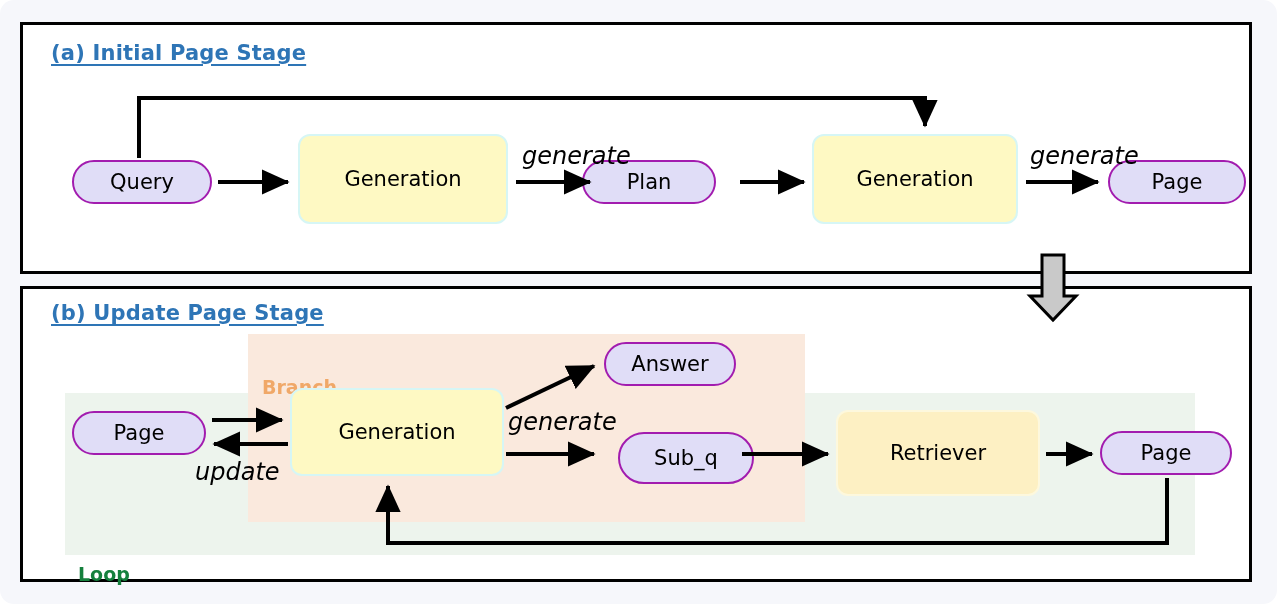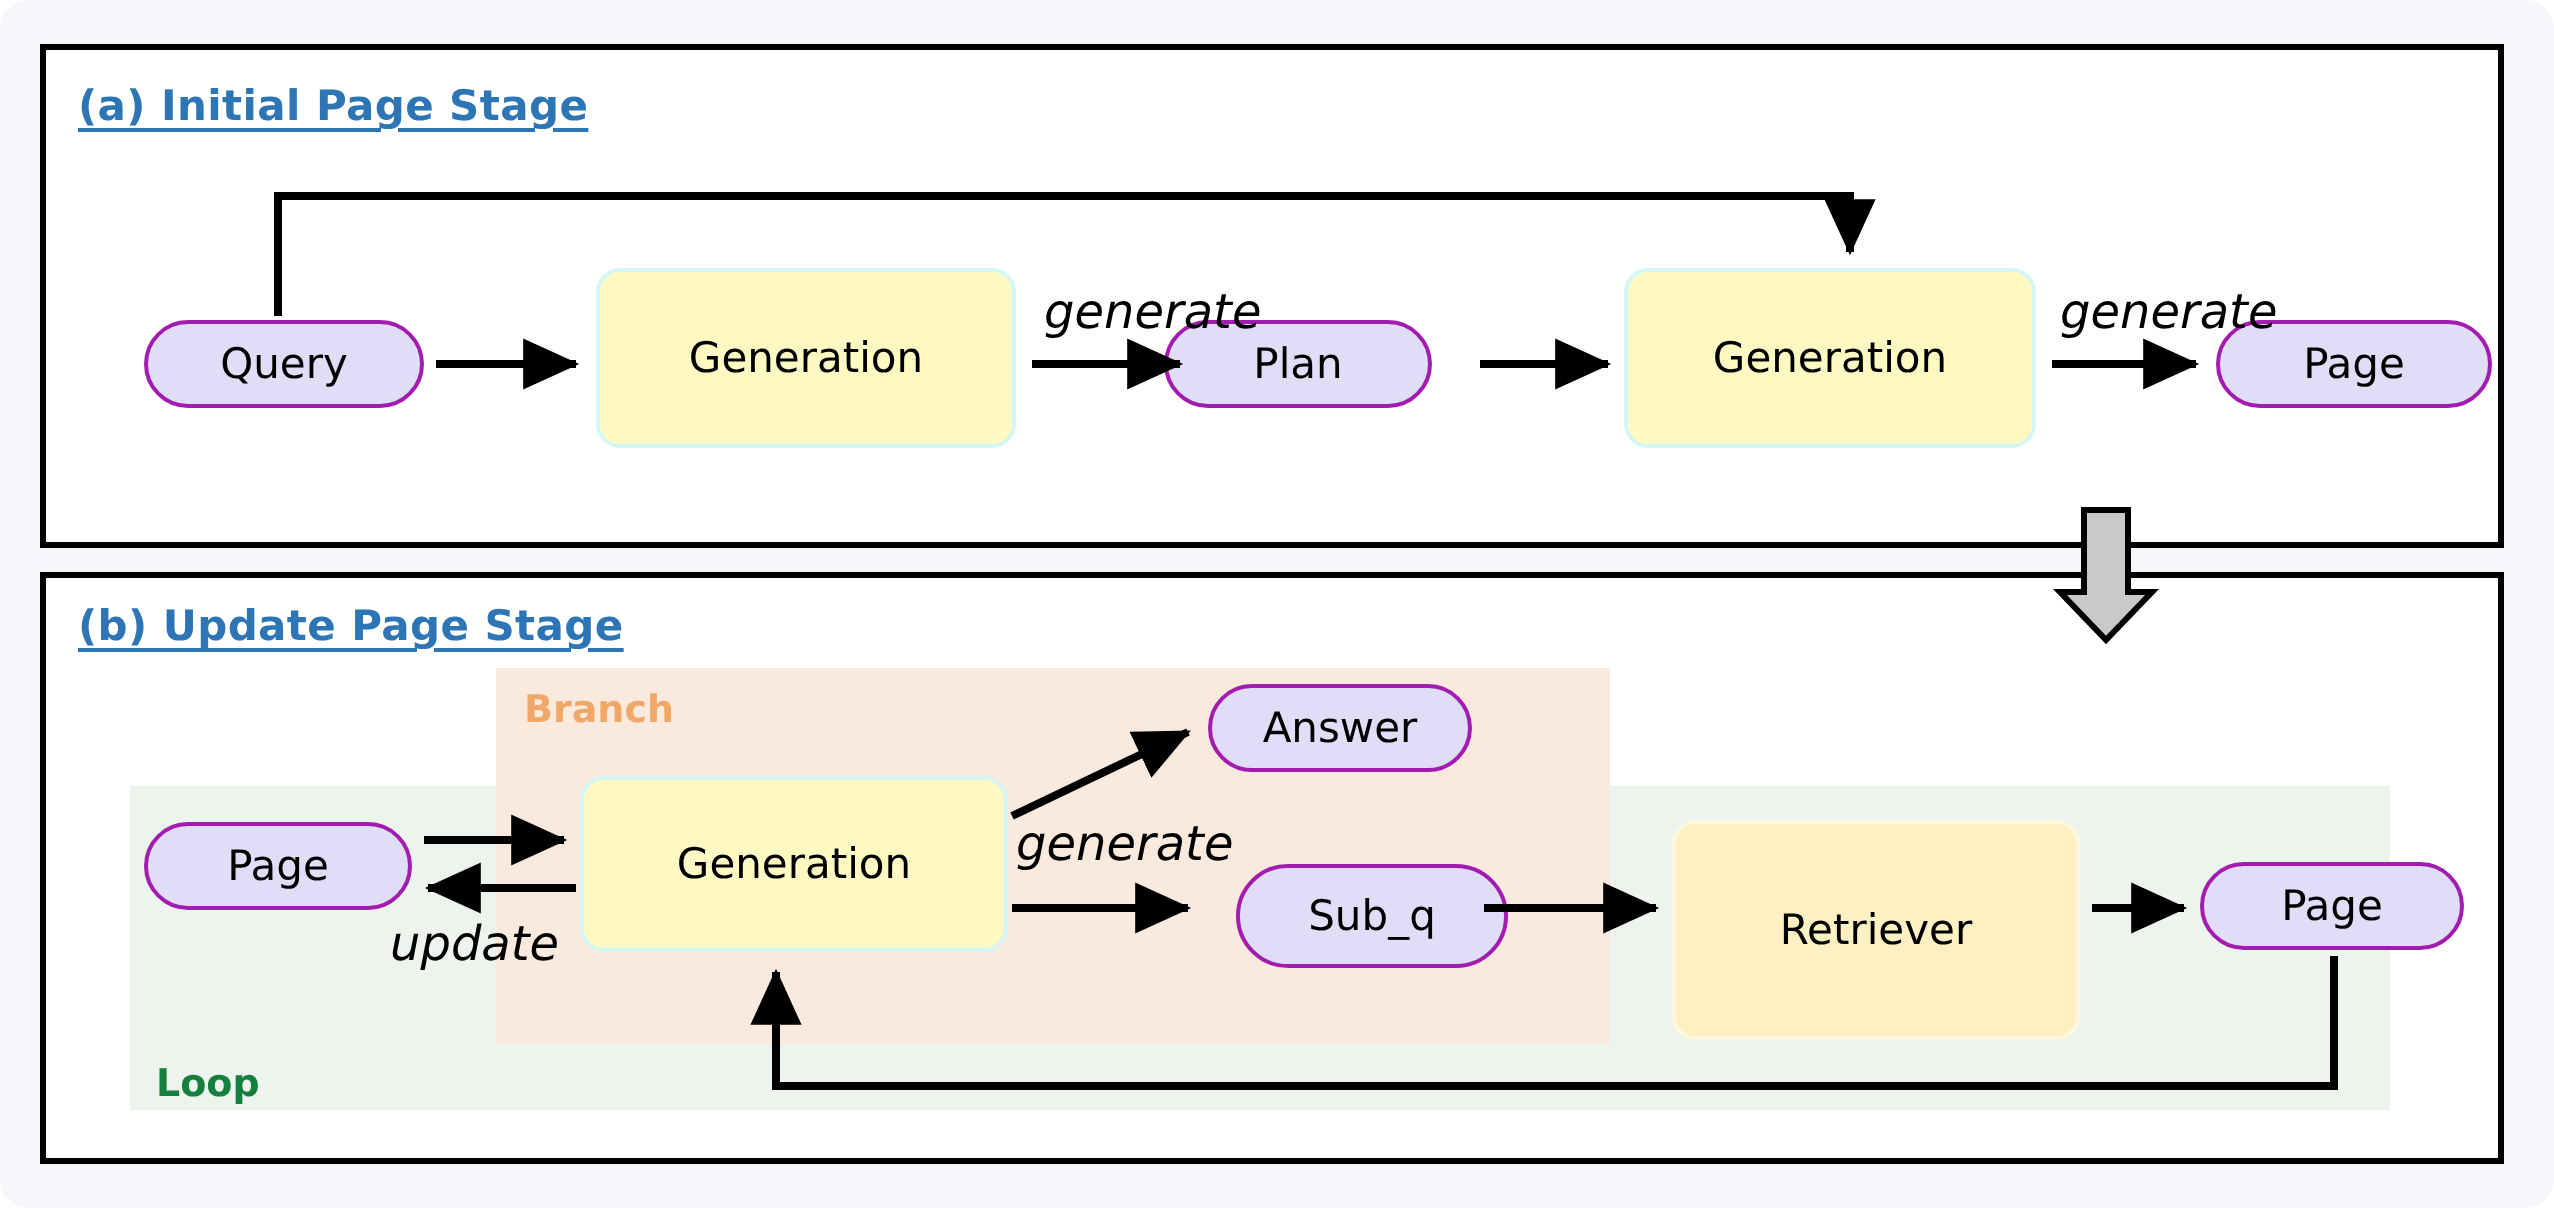--- a/index.html
+++ b/index.html
@@ -29,20 +29,21 @@
 
   .panel-title {
     position: absolute;
     color: #2e75b6;
     font-weight: bold;
     font-size: 21px;
     letter-spacing: 0.2px;
     text-decoration: underline;
     text-underline-offset: 4px;
     white-space: nowrap;
+    margin-left: 12px;
   }
   #title-a { left: 16px; top: 16px; }
   #title-b { left: 16px; top: 12px; }
 
   
   .region {
     position: absolute;
     box-sizing: border-box;
   }
   #region-loop {
@@ -51,20 +52,21 @@
   }
   #region-branch {
     left: 248px; top: 334px; width: 557px; height: 188px;
     background: #fae9dd;
   }
   .region-label {
     position: absolute;
     font-weight: bold;
     font-size: 19px;
     white-space: nowrap;
+    margin-top: 32px;
   }
   #label-branch { left: 262px; top: 344px; color: #f0a868; }
   #label-loop   { left: 78px;  top: 531px; color: #15803d; }
 
   
   .node {
     position: absolute;
     display: flex;
     align-items: center;
     justify-content: center;
@@ -139,21 +141,21 @@
   <div class="region-label" id="label-loop">Loop</div>
 
   <div class="node pill" style="left:72px; top:411px; width:134px; height:44px;">Page</div>
 
   <div class="node proc" style="left:290px; top:388px; width:214px; height:88px;">Generation</div>
 
   <div class="node pill" style="left:604px; top:342px; width:132px; height:44px;">Answer</div>
 
   <div class="node pill" style="left:618px; top:432px; width:136px; height:52px;">Sub_q</div>
 
-  <div class="node tool" style="left:836px; top:410px; width:204px; height:110px;">Retriever</div>
+  <div class="node tool" style="left:836px; top:410px; width:204px; height:86px;">Retriever</div>
 
   <div class="node pill" style="left:1100px; top:431px; width:132px; height:44px;">Page</div>
 
   <div class="edge-label" style="left:195px; top:458px;">update</div>
   <div class="edge-label" style="left:508px; top:408px;">generate</div>
 
   <svg class="wires" viewBox="0 0 1277 604" xmlns="http://www.w3.org/2000/svg">
     <defs>
       <marker id="ah" markerWidth="9" markerHeight="9" refX="6.6" refY="3.2" orient="auto" markerUnits="strokeWidth">
         <path d="M0,0 L7,3.2 L0,6.4 z" fill="#000000"></path>

